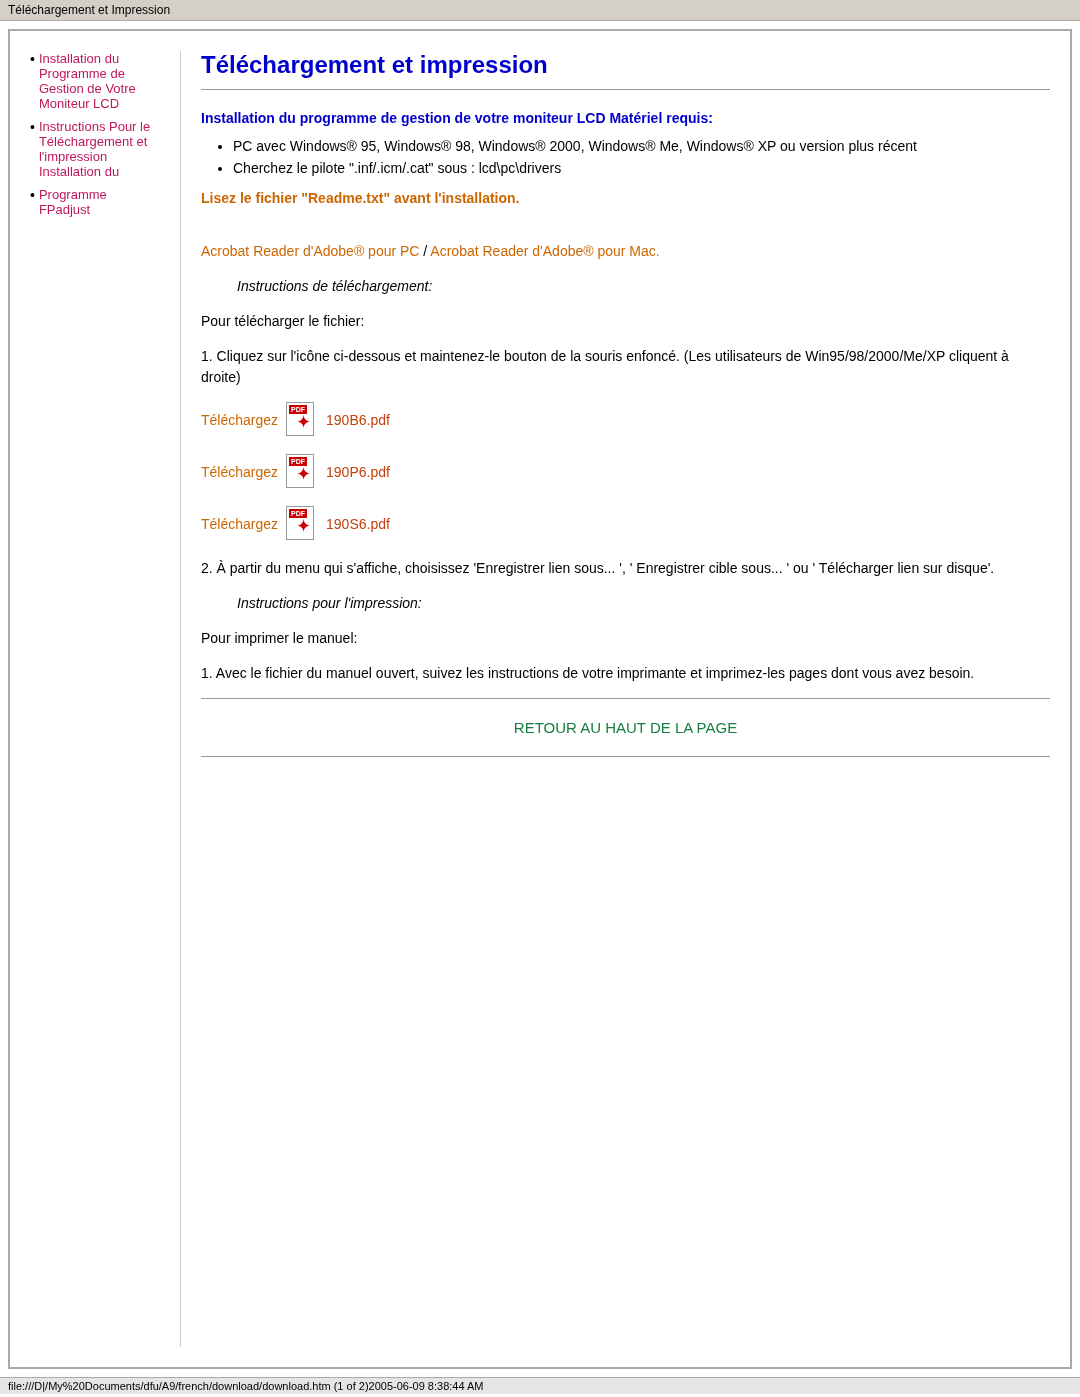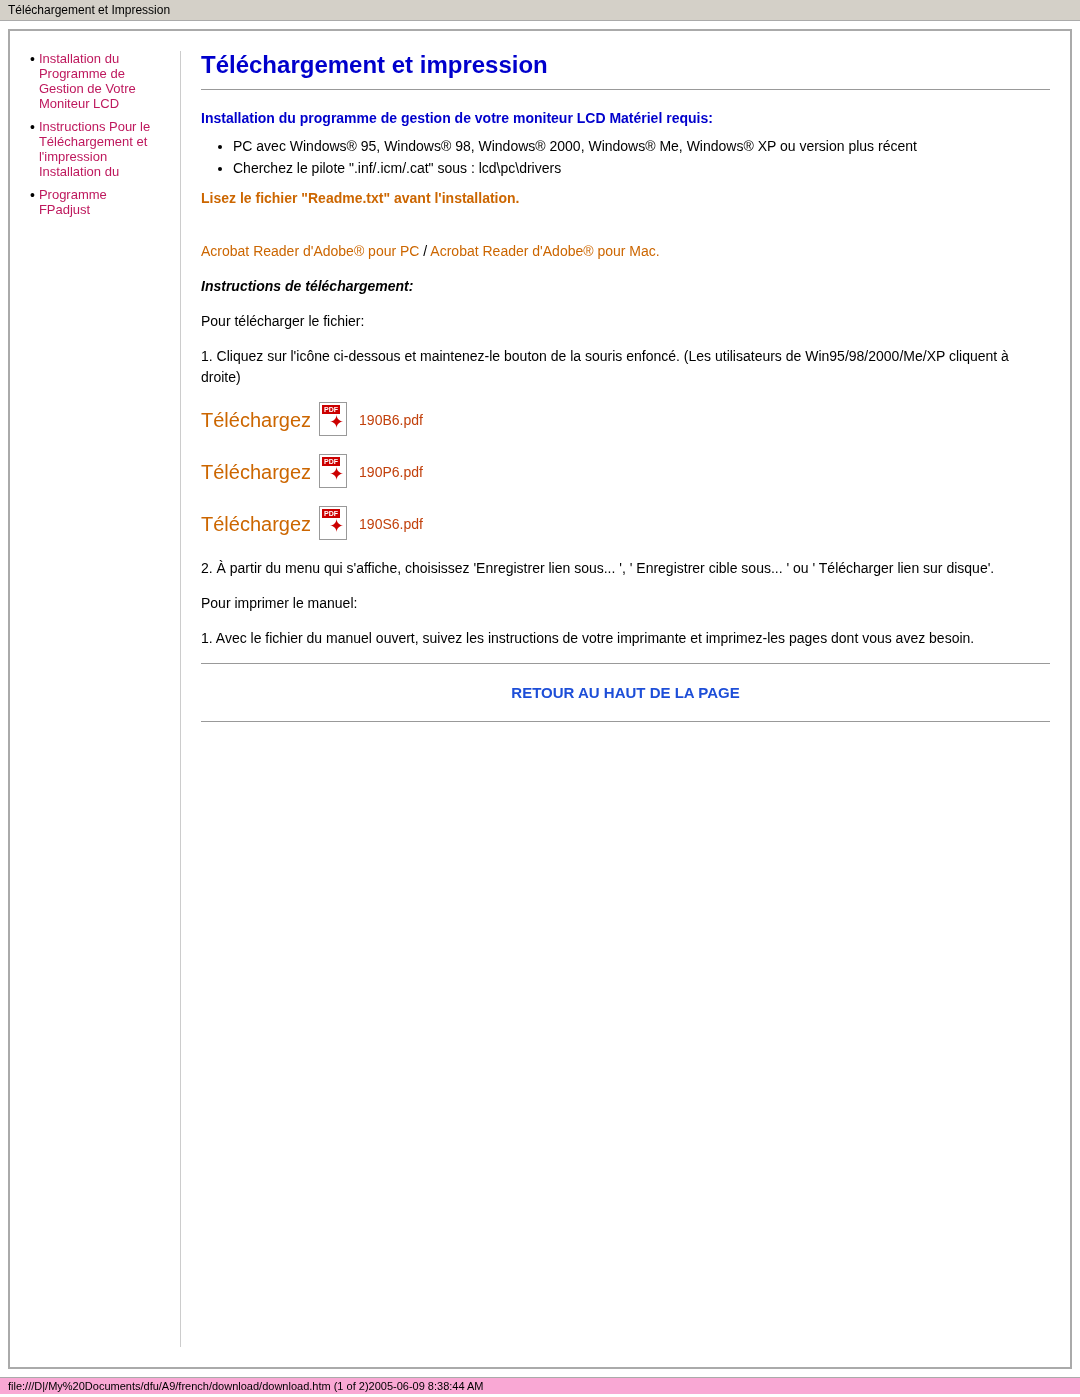--- a/index.html
+++ b/index.html
@@ -87,34 +87,35 @@
     }
     .paragraph {
       margin-bottom: 14px;
       line-height: 1.5;
     }
     .link-orange {
       color: #cc6600;
       text-decoration: none;
     }
     .bold-italic {
-      font-weight: bold;
+      font-weight: normal;
       font-style: italic;
       margin-bottom: 10px;
       display: block;
+      margin-left: 36px;
     }
     .download-row {
       display: flex;
       align-items: center;
       gap: 8px;
       margin-bottom: 16px;
     }
     .download-label {
       color: #cc6600;
-      font-size: 20px;
+      font-size: 14px;
       text-align: right;
     }
     .pdf-icon {
       width: 32px;
       height: 36px;
       position: relative;
       display: inline-block;
     }
     .pdf-icon-inner {
       width: 28px;
@@ -145,28 +146,28 @@
       right: 2px;
     }
     .pdf-filename {
       color: #c2410c;
       text-decoration: none;
       font-size: 14px;
     }
     .retour-link {
       display: block;
       text-align: center;
-      color: #1d4ed8;
+      color: #15803d;
       font-size: 15px;
-      font-weight: bold;
+      font-weight: normal;
       margin: 20px 0;
       text-decoration: none;
     }
     .status-bar {
-      background: #f9a8d4;
+      background: #e5e5e5;
       border-top: 1px solid #aaa;
       padding: 2px 8px;
       font-size: 11px;
       color: #000;
       margin-top: 4px;
     }
   </style>
 </head>
 <body>
 
@@ -252,20 +253,23 @@
           <span class="pdf-badge">PDF</span>
           <span class="pdf-acrobat-icon">✦</span>
         </div>
       </div>
       <a class="pdf-filename" href="#">190S6.pdf</a>
     </div>
 
     <p class="paragraph">2. À partir du menu qui s'affiche, choisissez 'Enregistrer lien sous... ', ' Enregistrer cible sous... ' ou ' Télécharger lien sur disque'.</p>
 
 
+    <p class="paragraph">
+      <span class="bold-italic">Instructions pour l'impression:</span>
+    </p>
 
     <p class="paragraph">Pour imprimer le manuel:</p>
 
     <p class="paragraph">1. Avec le fichier du manuel ouvert, suivez les instructions de votre imprimante et imprimez-les pages dont vous avez besoin.</p>
 
     <hr class="divider">
 
     <a class="retour-link" href="#">RETOUR AU HAUT DE LA PAGE</a>
 
     <hr class="divider">

